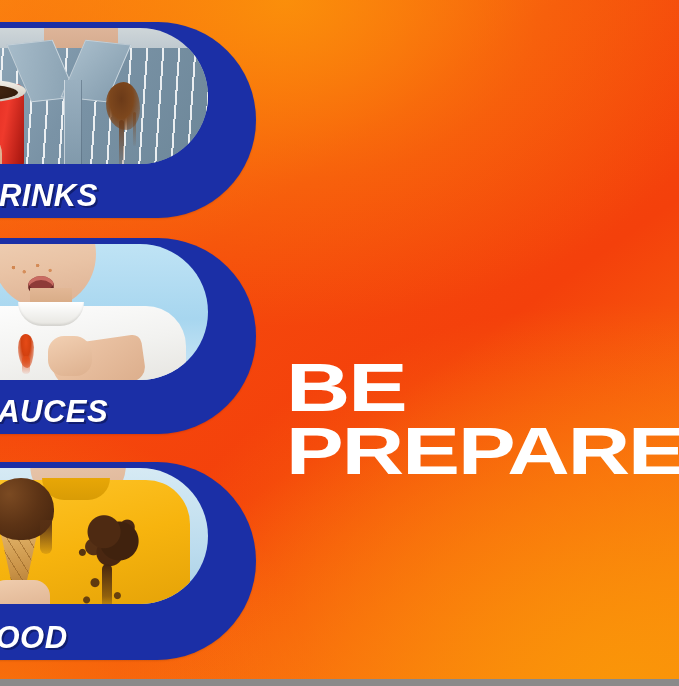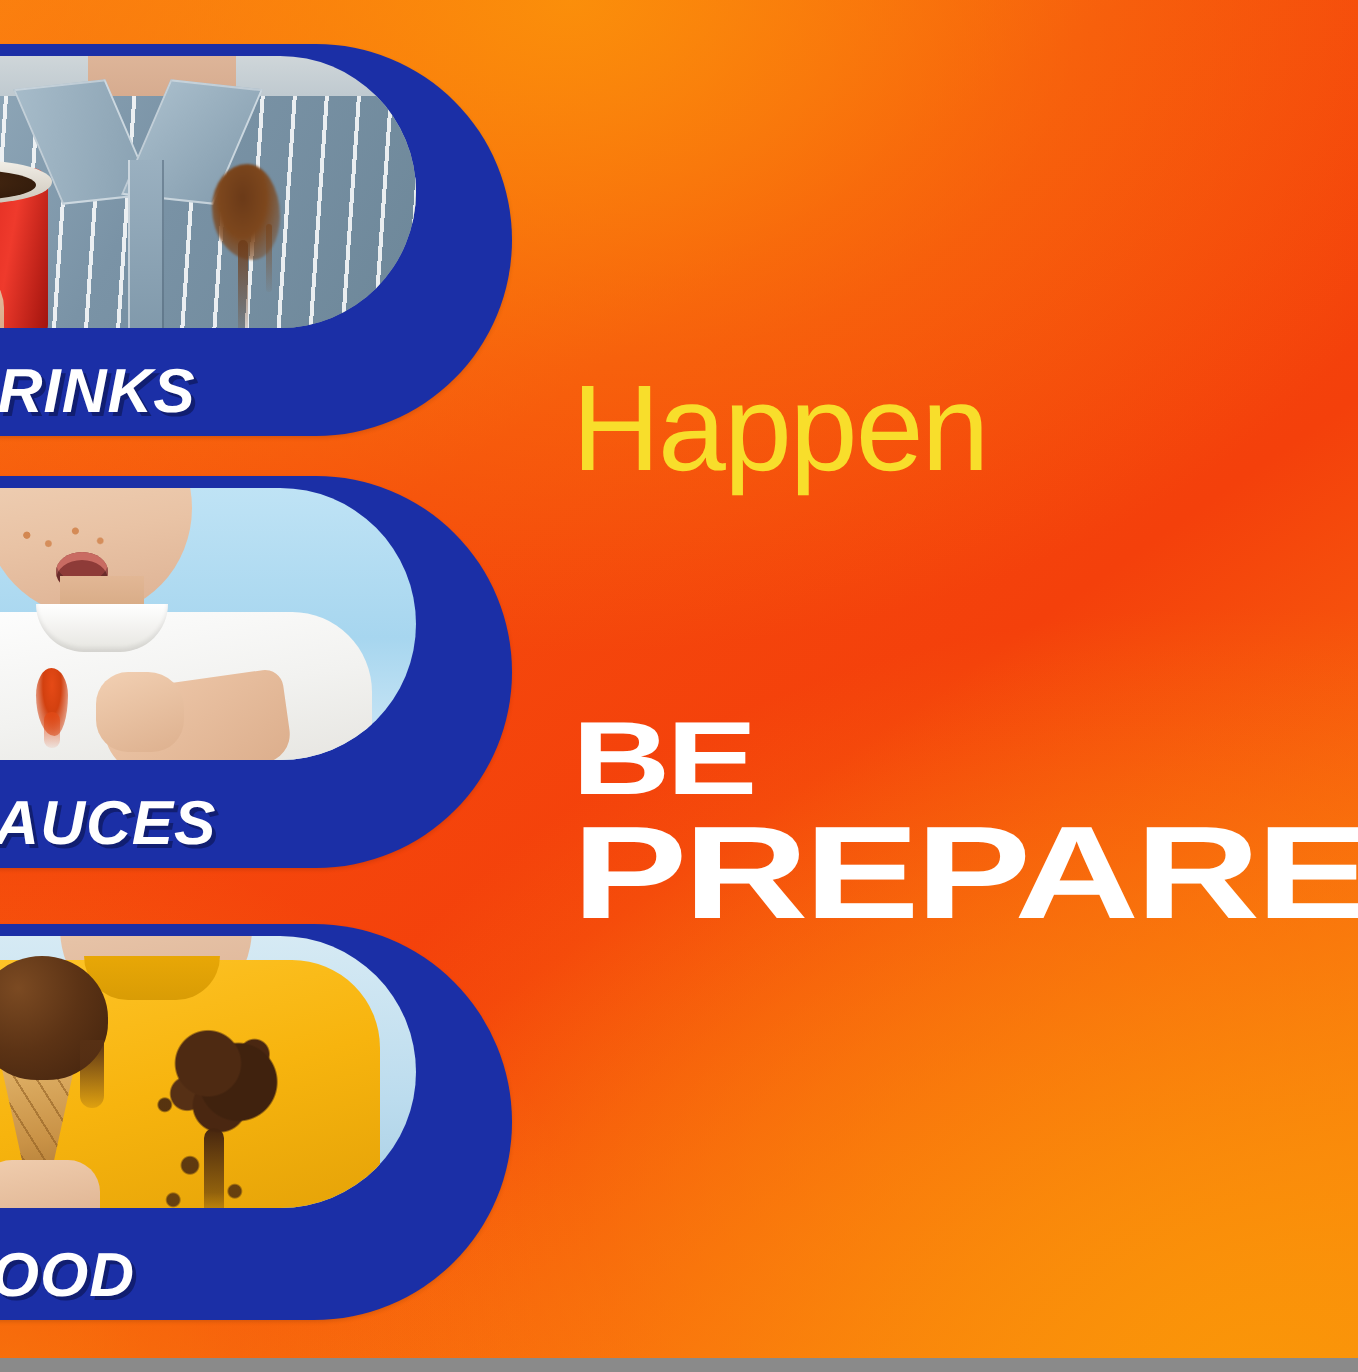--- a/index.html
+++ b/index.html
@@ -337,21 +337,21 @@
     left: 286px;
     top: 356px;
     width: 392px;
   }
   .line-white {
     color: #FFFFFF;
     font-weight: 700;
     line-height: 0.93;
     letter-spacing: -1.5px;
   }
-  #line-be { font-size: 52px; }
+  #line-be { font-size: 68px; }
   #line-prepared {
     font-size: 66px;
     transform: scaleX(1.31);
     transform-origin: left center;
     margin-top: 2px;
   }
   #line-be-inner {
     display: inline-block;
     transform: scaleX(1.31);
     transform-origin: left center;
@@ -417,21 +417,20 @@
         <div class="ph3-scoop"></div>
 
         <div class="ph3-melt2"></div>
         <div class="ph3-hand"></div>
       </div>
     </div>
     <div class="pill-label">FOOD</div>
   </div>
 
   <div id="headline">
-    <div class="line-yellow">Happen</div>
   </div>
 
   <div id="be-prepared">
     <div class="line-white" id="line-be"><span id="line-be-inner">BE</span></div>
     <div class="line-white" id="line-prepared">PREPARED</div>
   </div>
 
   <div id="bottom-strip"></div>
 </div>
 

